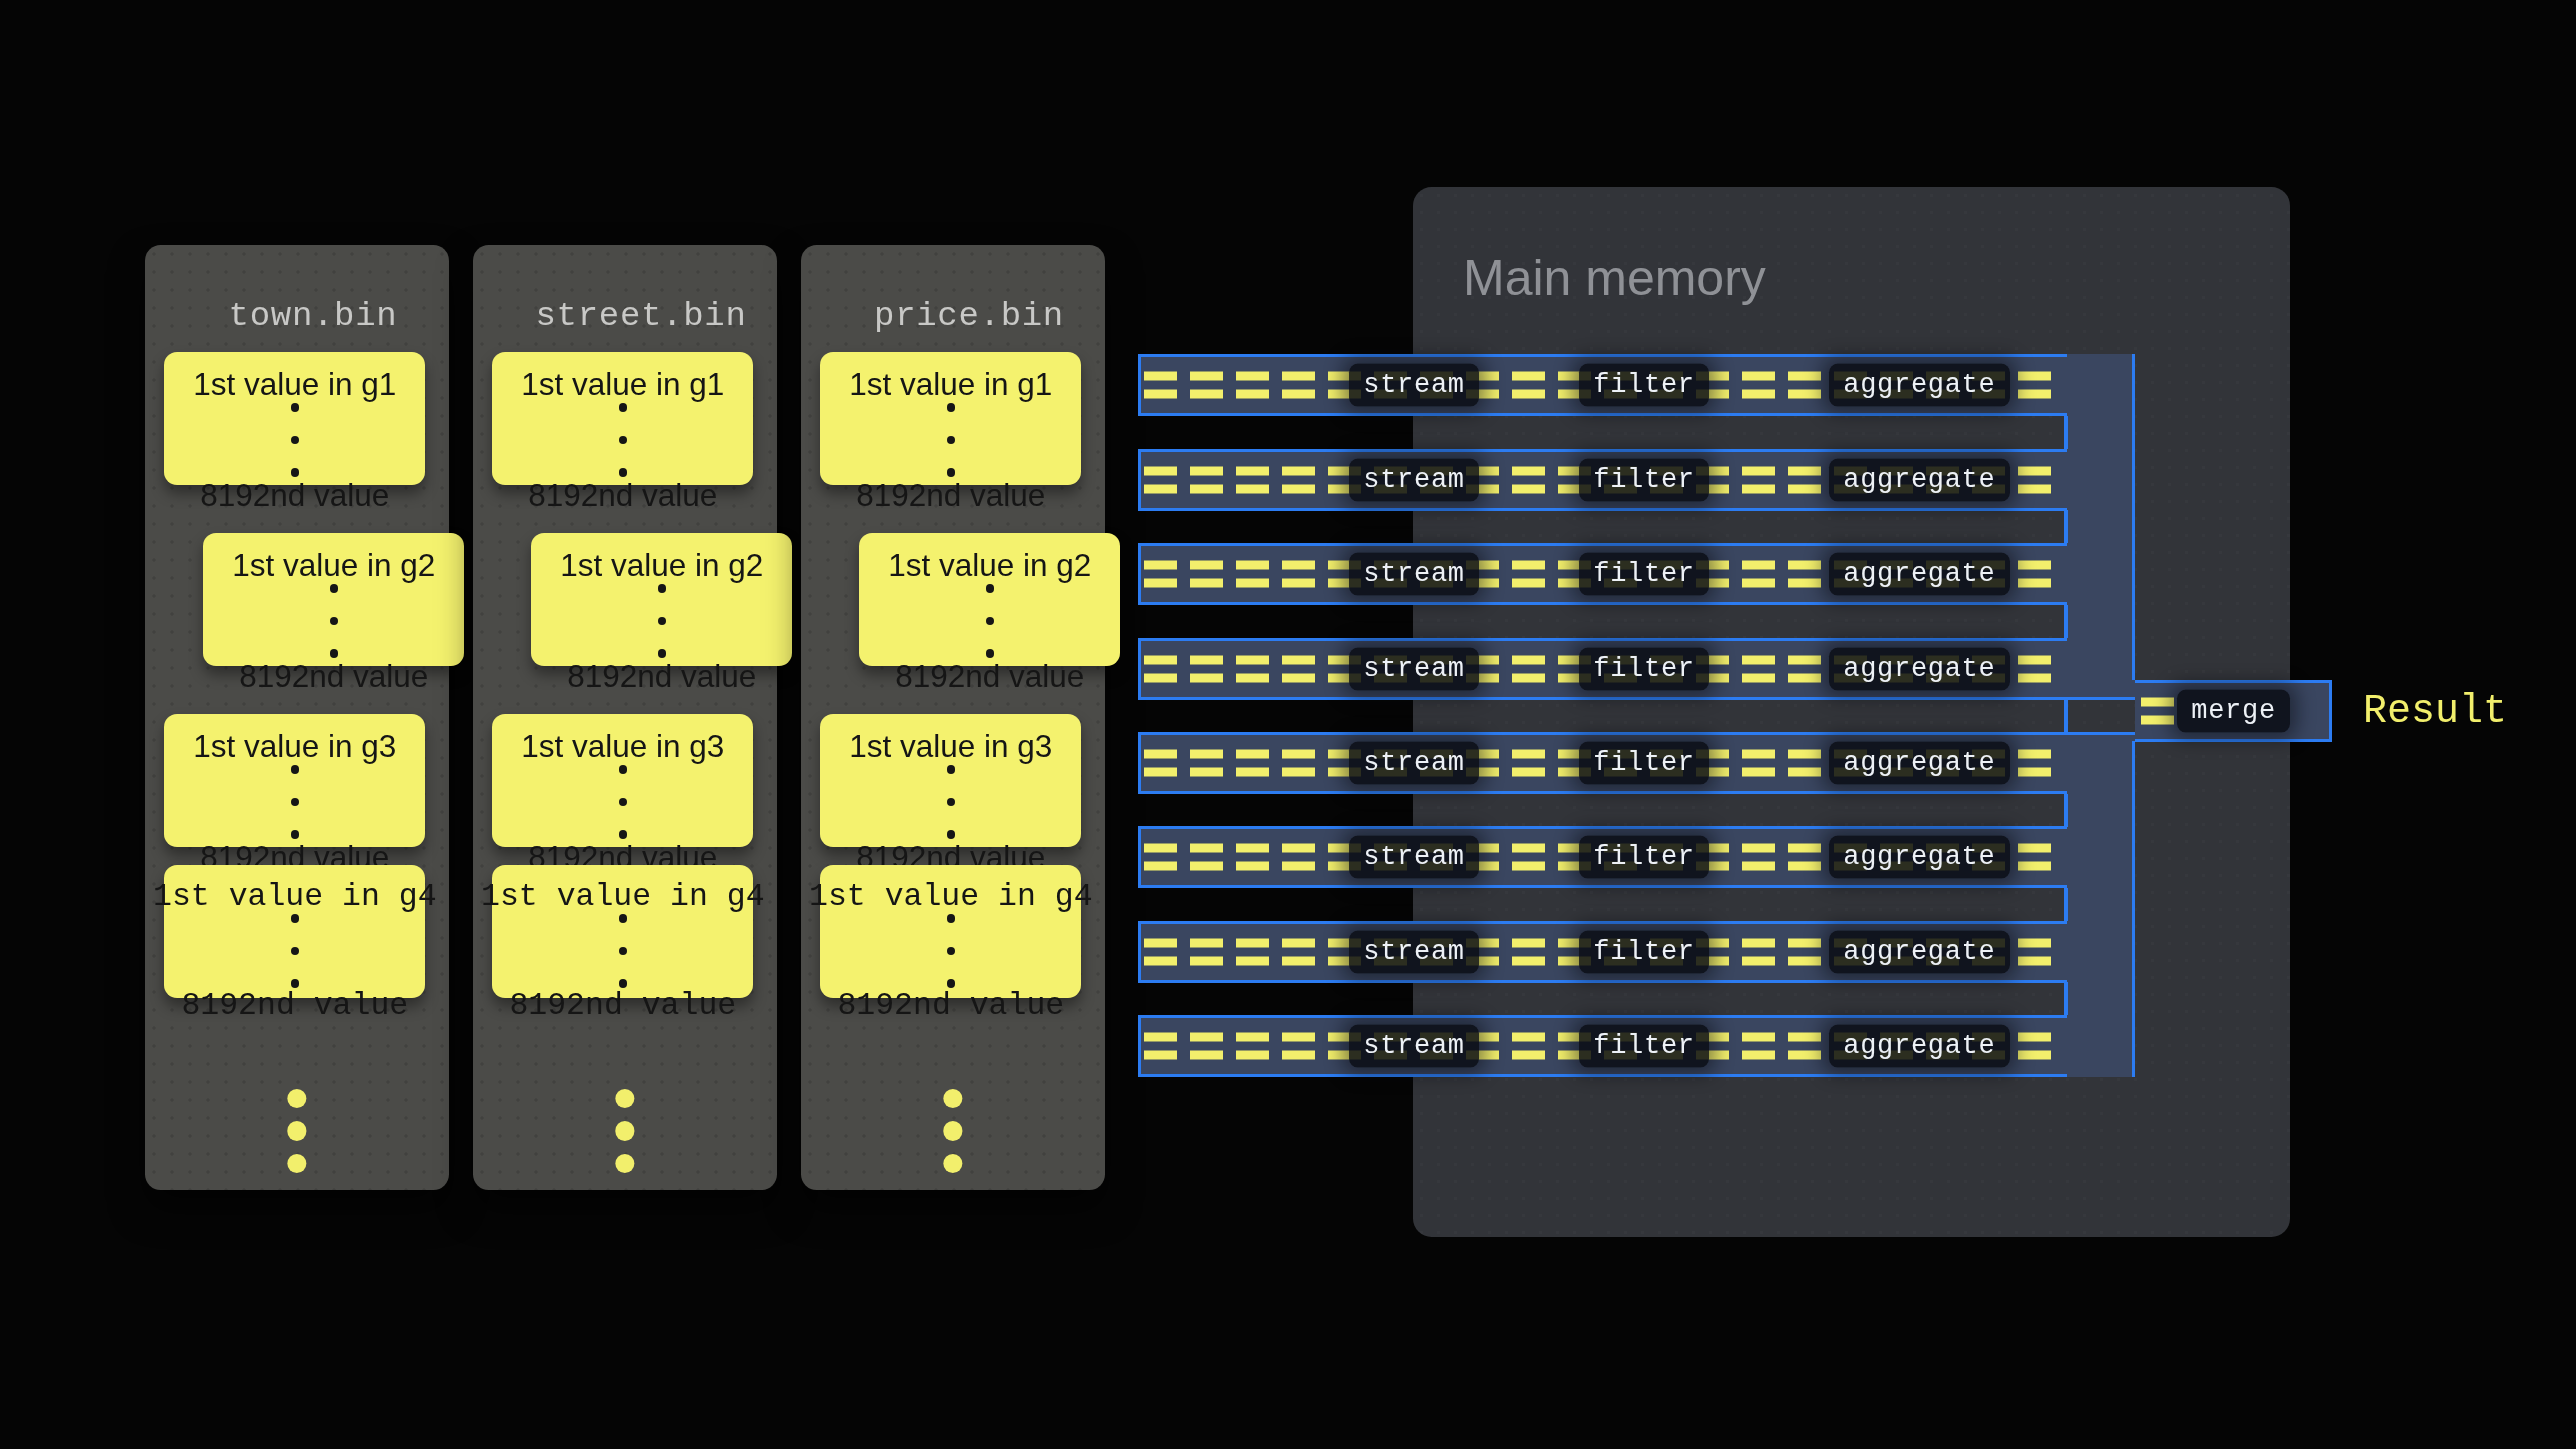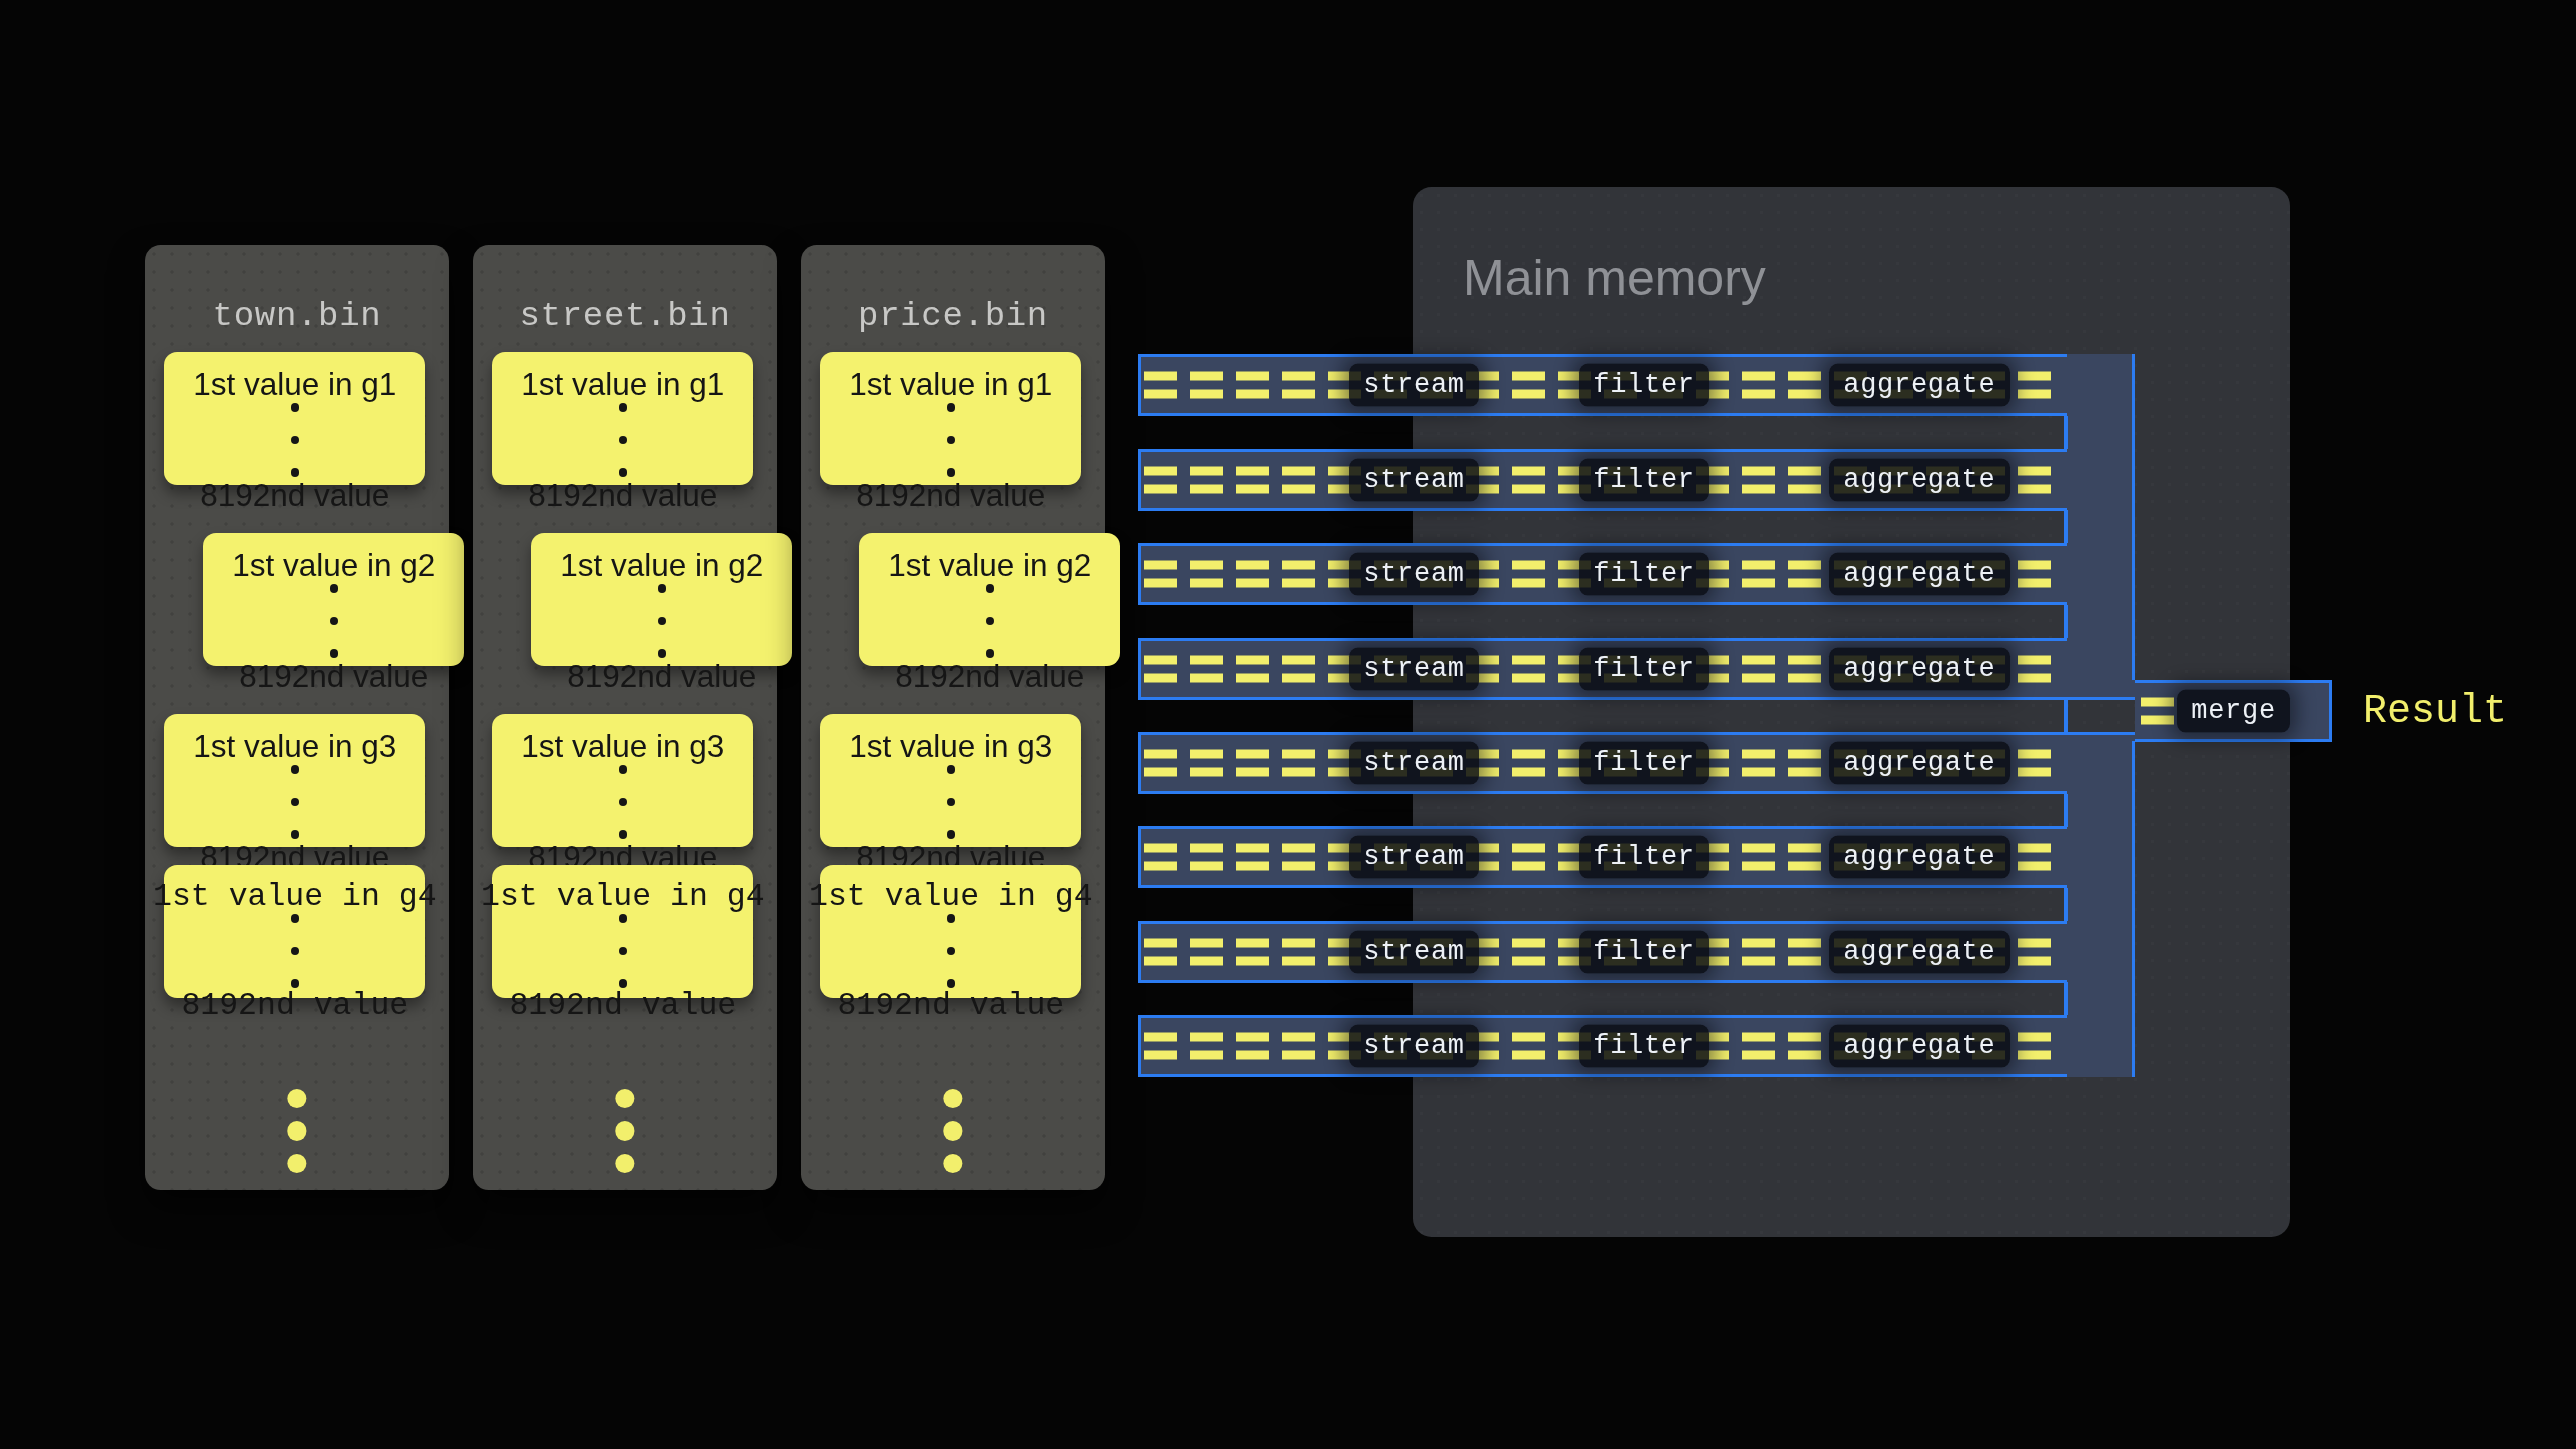--- a/index.html
+++ b/index.html
@@ -6,21 +6,21 @@
   .stage{position:relative;width:2576px;height:1449px;background:#050505;overflow:hidden;
          font-family:"Liberation Sans",sans-serif;}
 
   
   .file-col{position:absolute;top:245px;width:304px;height:945px;border-radius:15.7px;
             background-color:#4b4b48;
             background-image:radial-gradient(rgba(0,0,0,0.13) 1.4px,transparent 1.9px);
             background-size:18px 18px;
             box-shadow:0 18.6px 34px rgba(0,0,0,0.55);}
   .col-town{left:145px;} .col-street{left:473px;} .col-price{left:801px;}
-  .col-header{position:absolute;top:52px;left:0;width:100%;text-align:center;
+  .col-header{position:absolute;top:52px;left:16px;width:100%;text-align:center;
               font-family:"Liberation Mono","DejaVu Sans Mono",monospace;
               font-size:34px;color:#c8c8c6;letter-spacing:0.7px;}
   .value-block{position:absolute;left:19.3px;width:261px;height:133px;border-radius:13px;
                background:#f4f26e;box-shadow:0 8.6px 14.3px rgba(0,0,0,0.38);
                display:flex;flex-direction:column;justify-content:space-between;align-items:center;
                padding:14.3px 5.7px;box-sizing:border-box;}
   .vb1{top:107px;} .vb2{top:288px;margin-left:39px;} .vb3{top:469px;} .vb4{top:620px;font-family:Liberation Mono, monospace;}
   .vb-line{font-size:31.5px;font-weight:500;color:#151515;white-space:nowrap;}
   .vb-dots{display:flex;flex-direction:column;align-items:center;gap:24px;}
   .vb-dots i{width:8.6px;height:8.6px;border-radius:50%;background:#161616;}

